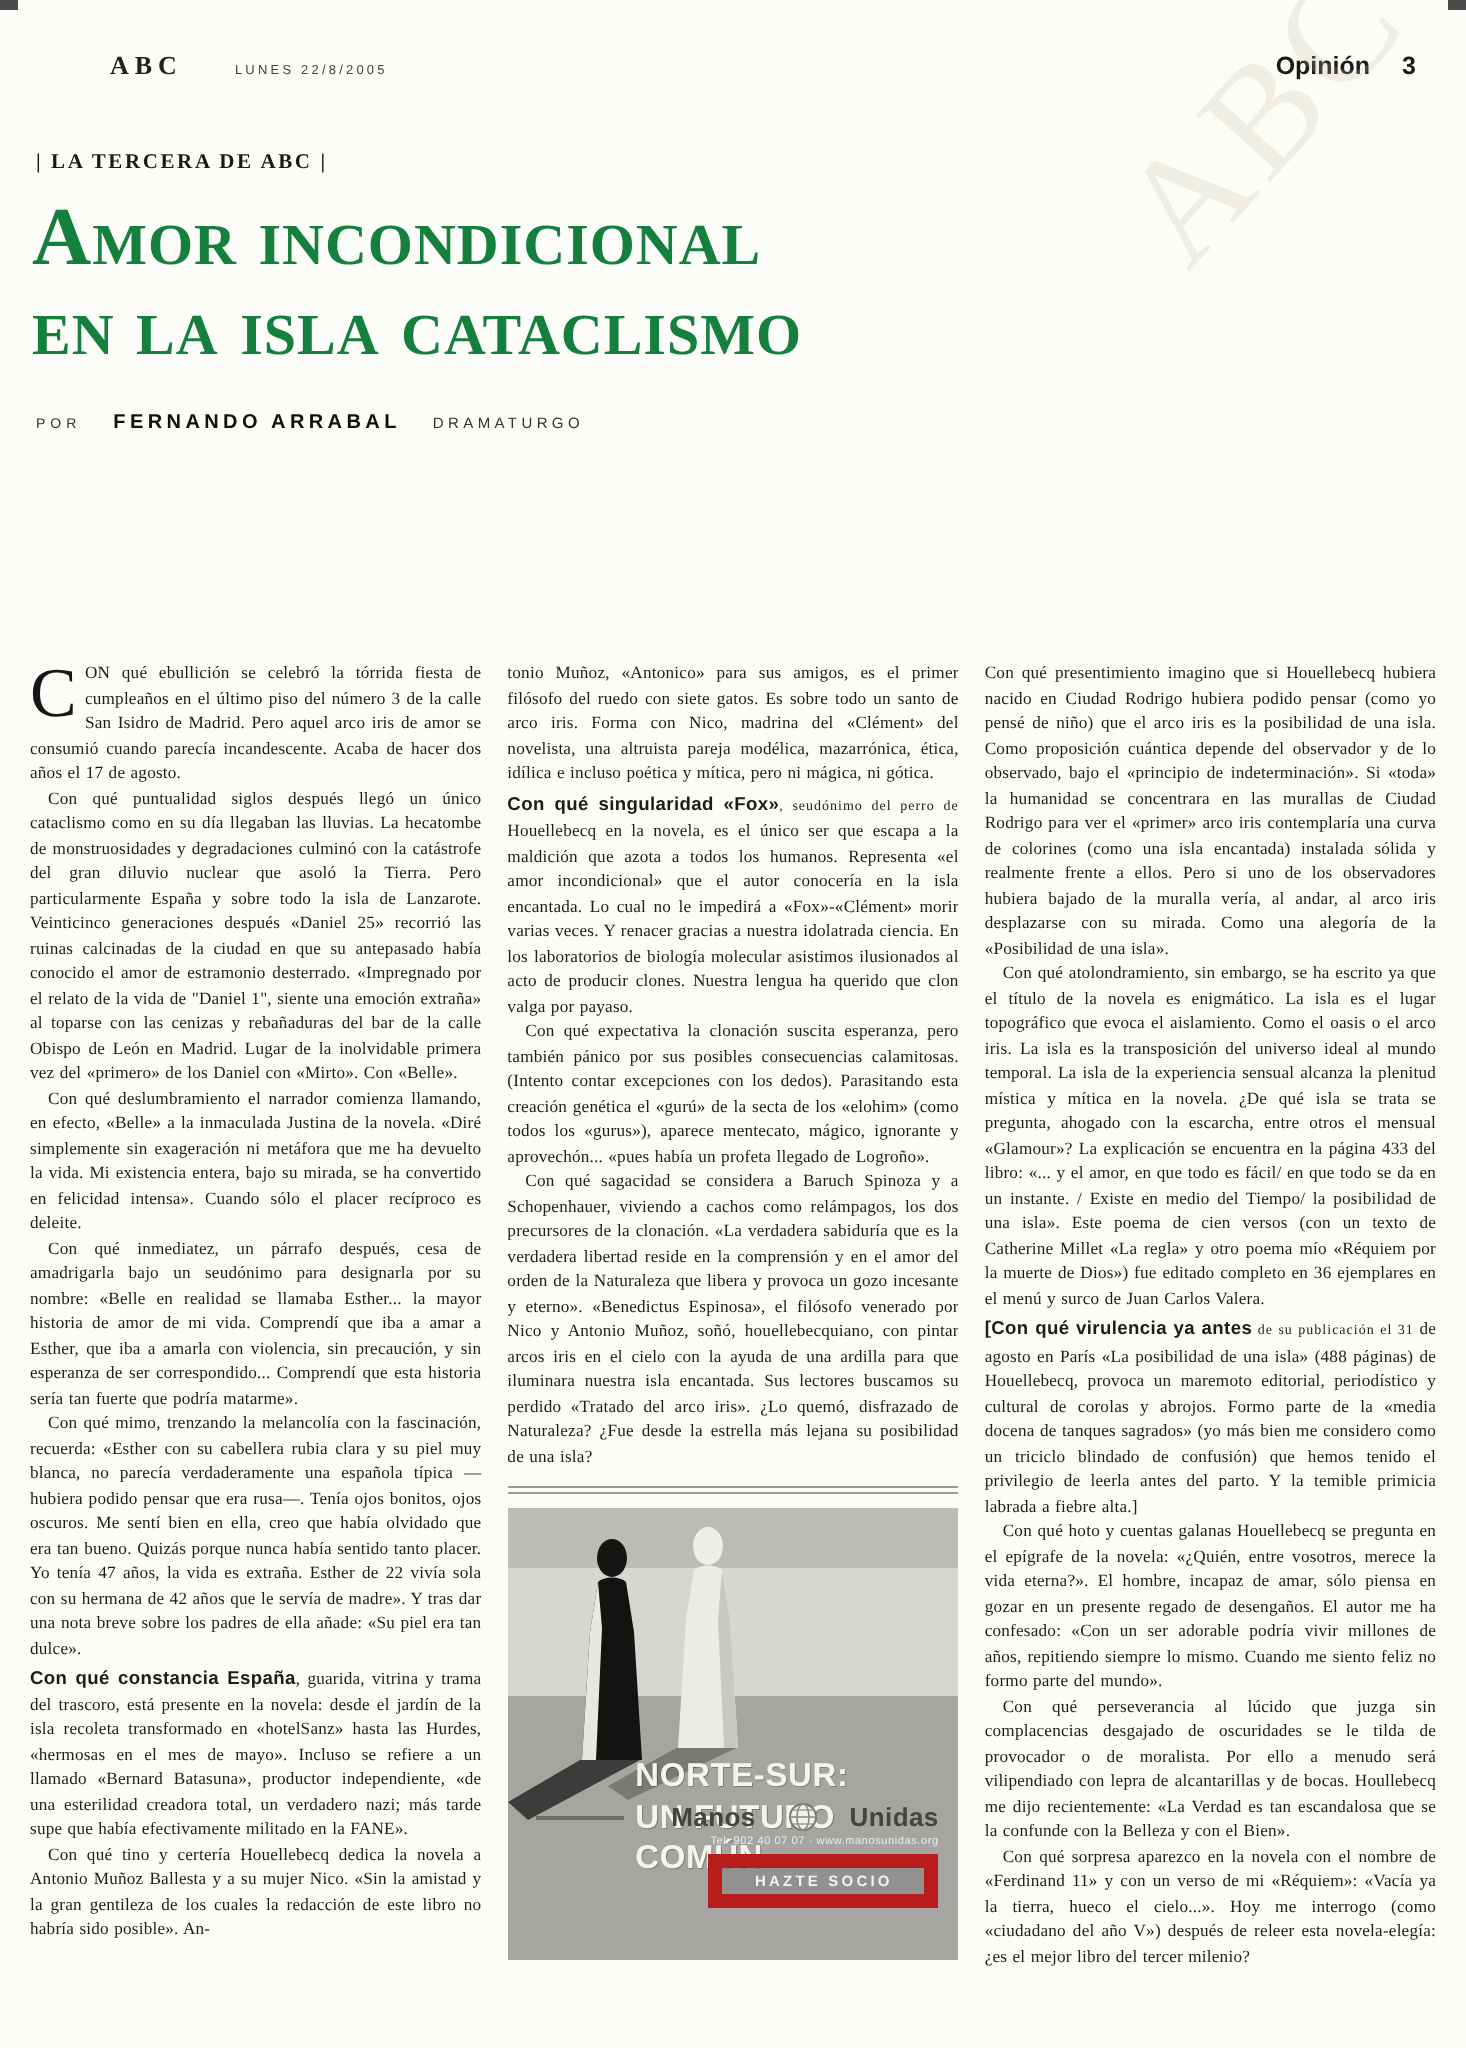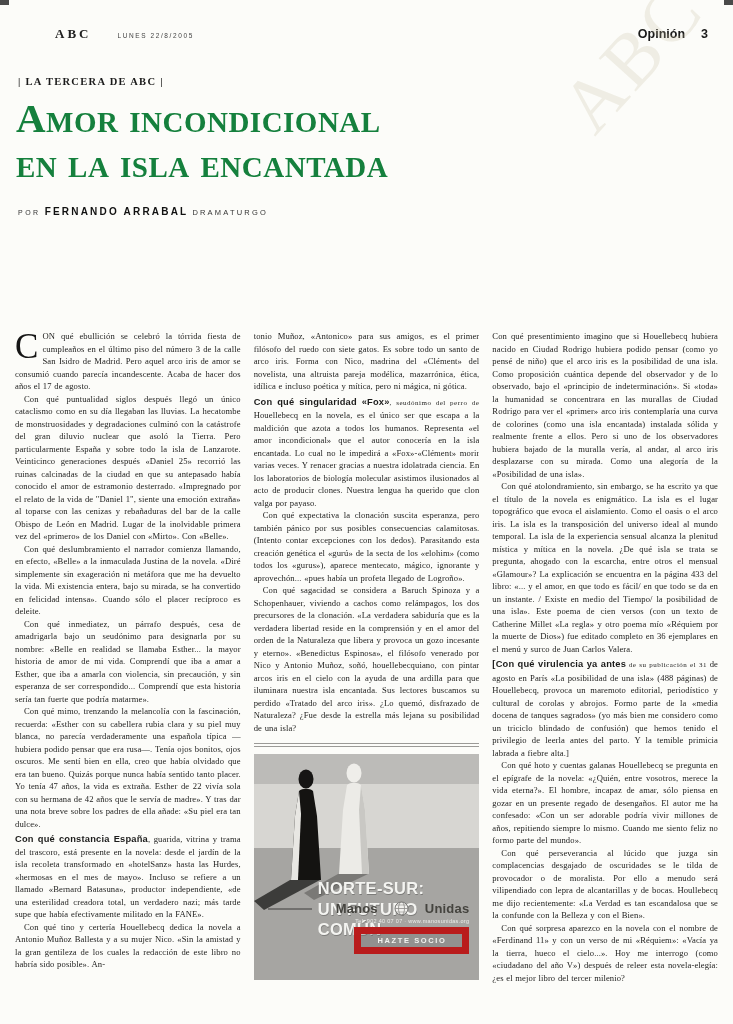--- a/index.html
+++ b/index.html
@@ -19,21 +19,21 @@
   
   .watermark{position:absolute;top:14px;left:548px;font-family:"Liberation Serif",serif;
              font-size:76px;color:rgba(196,186,155,0.22);transform:rotate(-48deg);
              letter-spacing:4px;pointer-events:none;}
 
   
   .kicker{position:absolute;top:76px;left:18px;font-weight:bold;font-size:10.5px;letter-spacing:1.3px;color:#1a1a1a;}
   .title{position:absolute;top:96px;left:16px;font-weight:bold;font-variant:small-caps;
          font-size:41px;line-height:1.09;color:#15803d;letter-spacing:.5px;}
   .byline{position:absolute;top:206px;left:18px;font-family:"Liberation Sans",sans-serif;
-          display:flex;align-items:baseline;gap:4px;}
+          display:flex;align-items:baseline;gap:16px;}
   .byline .prefix{font-size:7px;letter-spacing:2.5px;color:#333;}
   .byline .author{font-weight:bold;font-size:10px;letter-spacing:2.2px;color:#111;}
   .byline .role{font-size:7.5px;letter-spacing:2.2px;color:#333;}
   .leadblock{position:absolute;top:236px;left:18px;right:14px;font-style:italic;
              font-size:16.5px;line-height:27.5px;color:#141414;}
   .leadblock .lead-line{display:block;white-space:nowrap;text-decoration:underline;
              text-decoration-thickness:1px;text-underline-offset:4px;text-decoration-color:#2a2a2a;}
 
   
   .columns{position:absolute;top:330px;left:15px;right:15px;height:686px;display:flex;gap:13px;}
@@ -79,21 +79,21 @@
       <span>Opinión</span><span class="pnum">3</span>
     </span>
   </div>
 
   <div class="watermark">ABC</div>
 
   <div class="kicker">| LA TERCERA DE ABC |</div>
 
   <div class="title">
     <div>Amor incondicional</div>
-    <div>en la isla encantada</div>
+    <div>en la isla cataclismo</div>
   </div>
 
   <div class="byline">
     <span class="prefix">POR</span>
     <span class="author">FERNANDO ARRABAL</span>
     <span class="role">DRAMATURGO</span>
   </div>
 
 
   <div class="columns">

